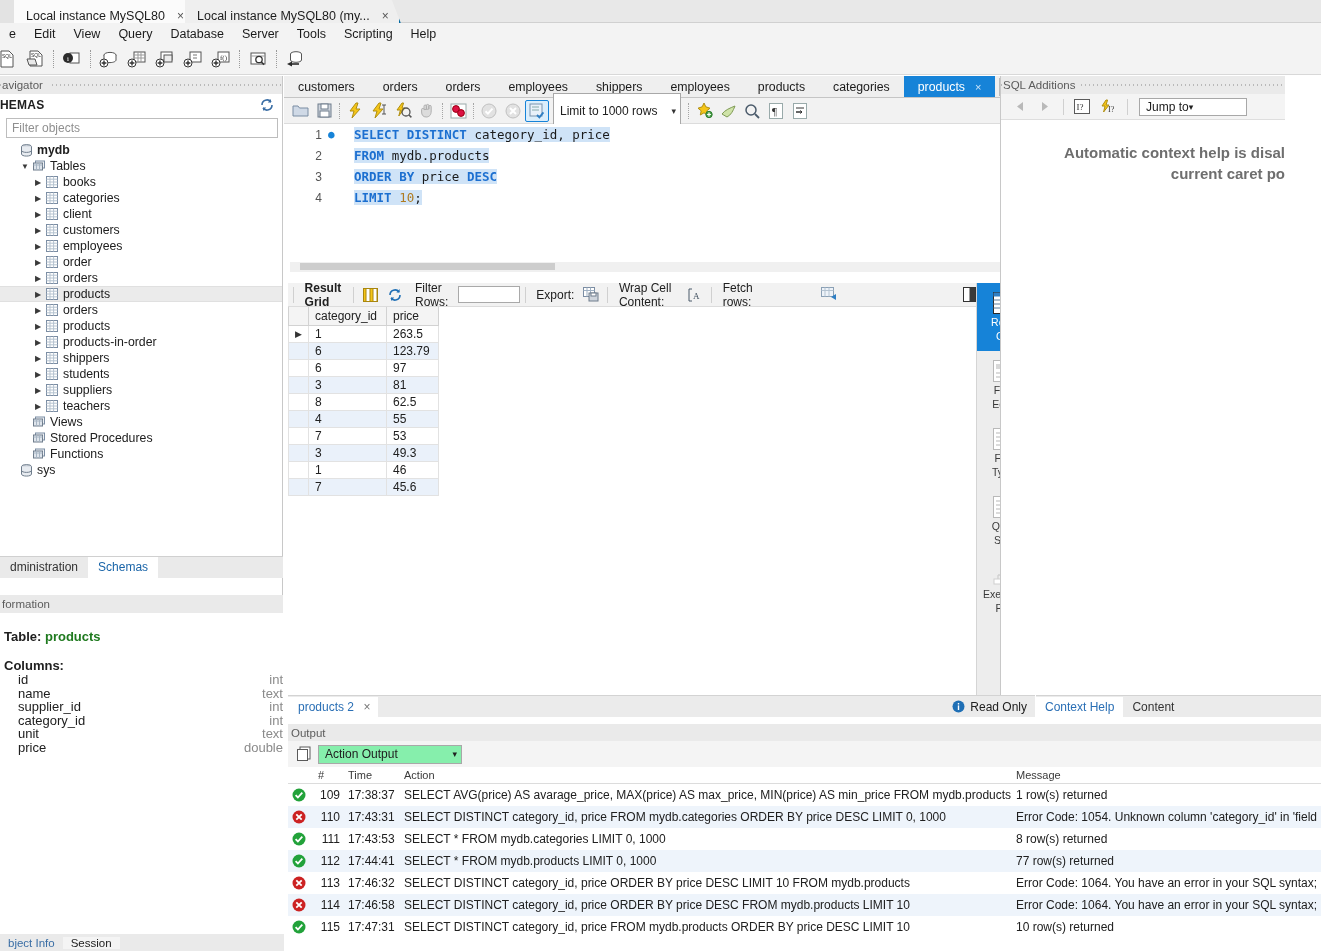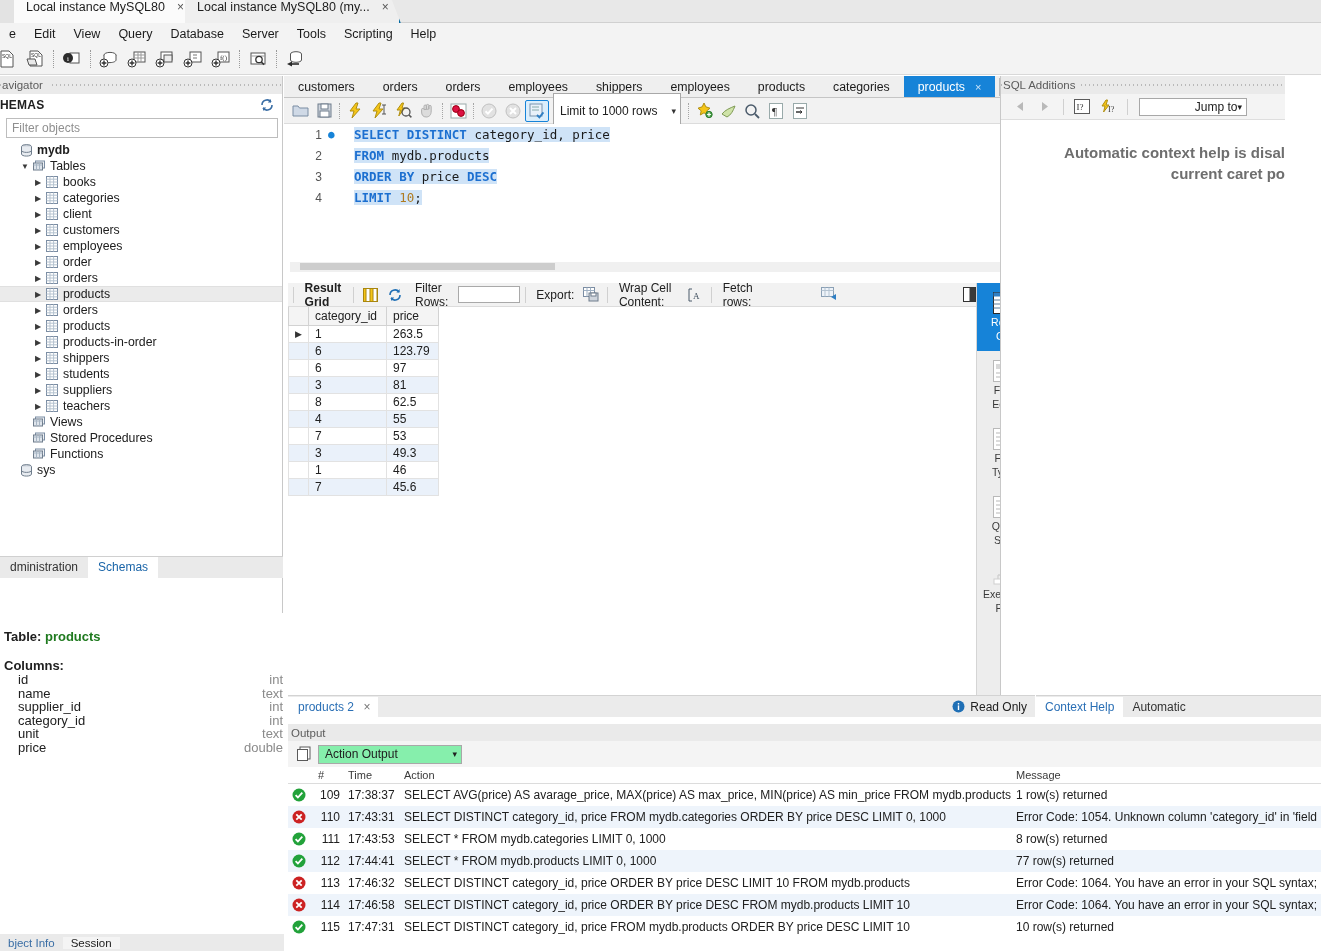--- a/index.html
+++ b/index.html
@@ -16,21 +16,21 @@
   #app { position: relative; width: 1321px; height: 951px; }
 
   
   .titlebar {
     position: absolute; left: 0; top: 0; width: 1321px; height: 23px;
     background: #e8e8e8;
     border-bottom: 1px solid #d0d0d0;
   }
   .wintab {
     position: absolute; top: 0; height: 23px;
-    display: flex; align-items: flex-start;
+    display: flex; align-items: flex-end;
     padding: 0 10px 0 12px;
     font-size: 12.5px; color: #1c1c1c;
     background: #fbfbfb;
     border-right: 2px solid #0369a1;
   }
   .wintab.slant { clip-path: polygon(0 0, calc(100% - 9px) 0, 100% 100%, 0 100%); }
   .wintab .x { margin-left: 12px; color: #555; font-size: 12px; }
   .wintab.inactive { background: #efefef; }
   .title-spacer {
     position:absolute; left:0; top:0; width: 14px; height: 23px;
@@ -213,21 +213,21 @@
   .sqladd {
     position:absolute; left:1000px; top:76px; width:285px; height:619px;
     background:#fff; border-left:1px solid #c8c8c8;
   }
   .sqladd .tb {
     height:26px; display:flex; align-items:center; gap:3px; padding-left:8px;
     background:#f4f4f4; border-bottom:1px solid #dedede;
   }
   .sqladd .jump {
     width:108px; height:18px; border:1px solid #a8a8a8; background:#fff;
-    display:flex; align-items:center; justify-content:flex-end; padding:0 4px 0 6px;
+    display:flex; align-items:center; justify-content:flex-start; padding:0 4px 0 6px;
     font-size:12px; margin-left:4px;
   }
   .helpmsg {
     padding: 22px 0 0 0; text-align:right; padding-right:0;
     font-size:15px; font-weight:bold; color:#6e6e6e; line-height:21px;
     white-space:nowrap; overflow:hidden;
   }
   .helpmsg div:nth-child(2){ padding-right:0; }
 
   .ctxtabs {
@@ -613,20 +613,23 @@
               <ellipse cx="6.5" cy="2.6" rx="5" ry="2" fill="#cfd5dd" stroke="#6f7d8c"></ellipse>
               <path d="M1.5 2.6v7.5c0 1.1 2.2 2 5 2s5-.9 5-2V2.6" fill="#e8ecf1" stroke="#6f7d8c"></path>
               <path d="M1.5 6.4c0 1.1 2.2 2 5 2s5-.9 5-2" fill="none" stroke="#6f7d8c"></path>
             </svg>
           </span>
           <span class="tlabel">sys</span>
         </div>
       </div>
 
     <div class="navtabs">
+      <div class="infohdr">
+        <span>formation</span>
+      </div>
       <div class="infobody" style="height:318px;">
         <div class="tbl">
           <span>Table:</span>
           <span class="g">products</span>
         </div>
         <div class="colhdr">Columns:</div>
         <div id="collist">
             <div class="colrow">
               <span class="cn">id</span>
               <span class="ct">int</span>
@@ -1076,21 +1079,21 @@
       </span>
     </div>
     <div class="helpmsg">
       <div>Automatic context help is disal</div>
       <div>current caret po</div>
     </div>
   </div>
 
   <div class="ctxtabs">
     <div class="ctxtab active">Context Help</div>
-    <div class="ctxtab">Automatic</div>
+    <div class="ctxtab">Content</div>
   </div>
 
   <div class="output">
     <div class="outhdr">
       <span>Output</span>
     </div>
     <div class="outtool">
       <span>
         <svg width="16" height="16" viewBox="0 0 16 16">
             <rect x="4" y="1" width="10" height="12" fill="#fff" stroke="#5a5a5a"></rect>

